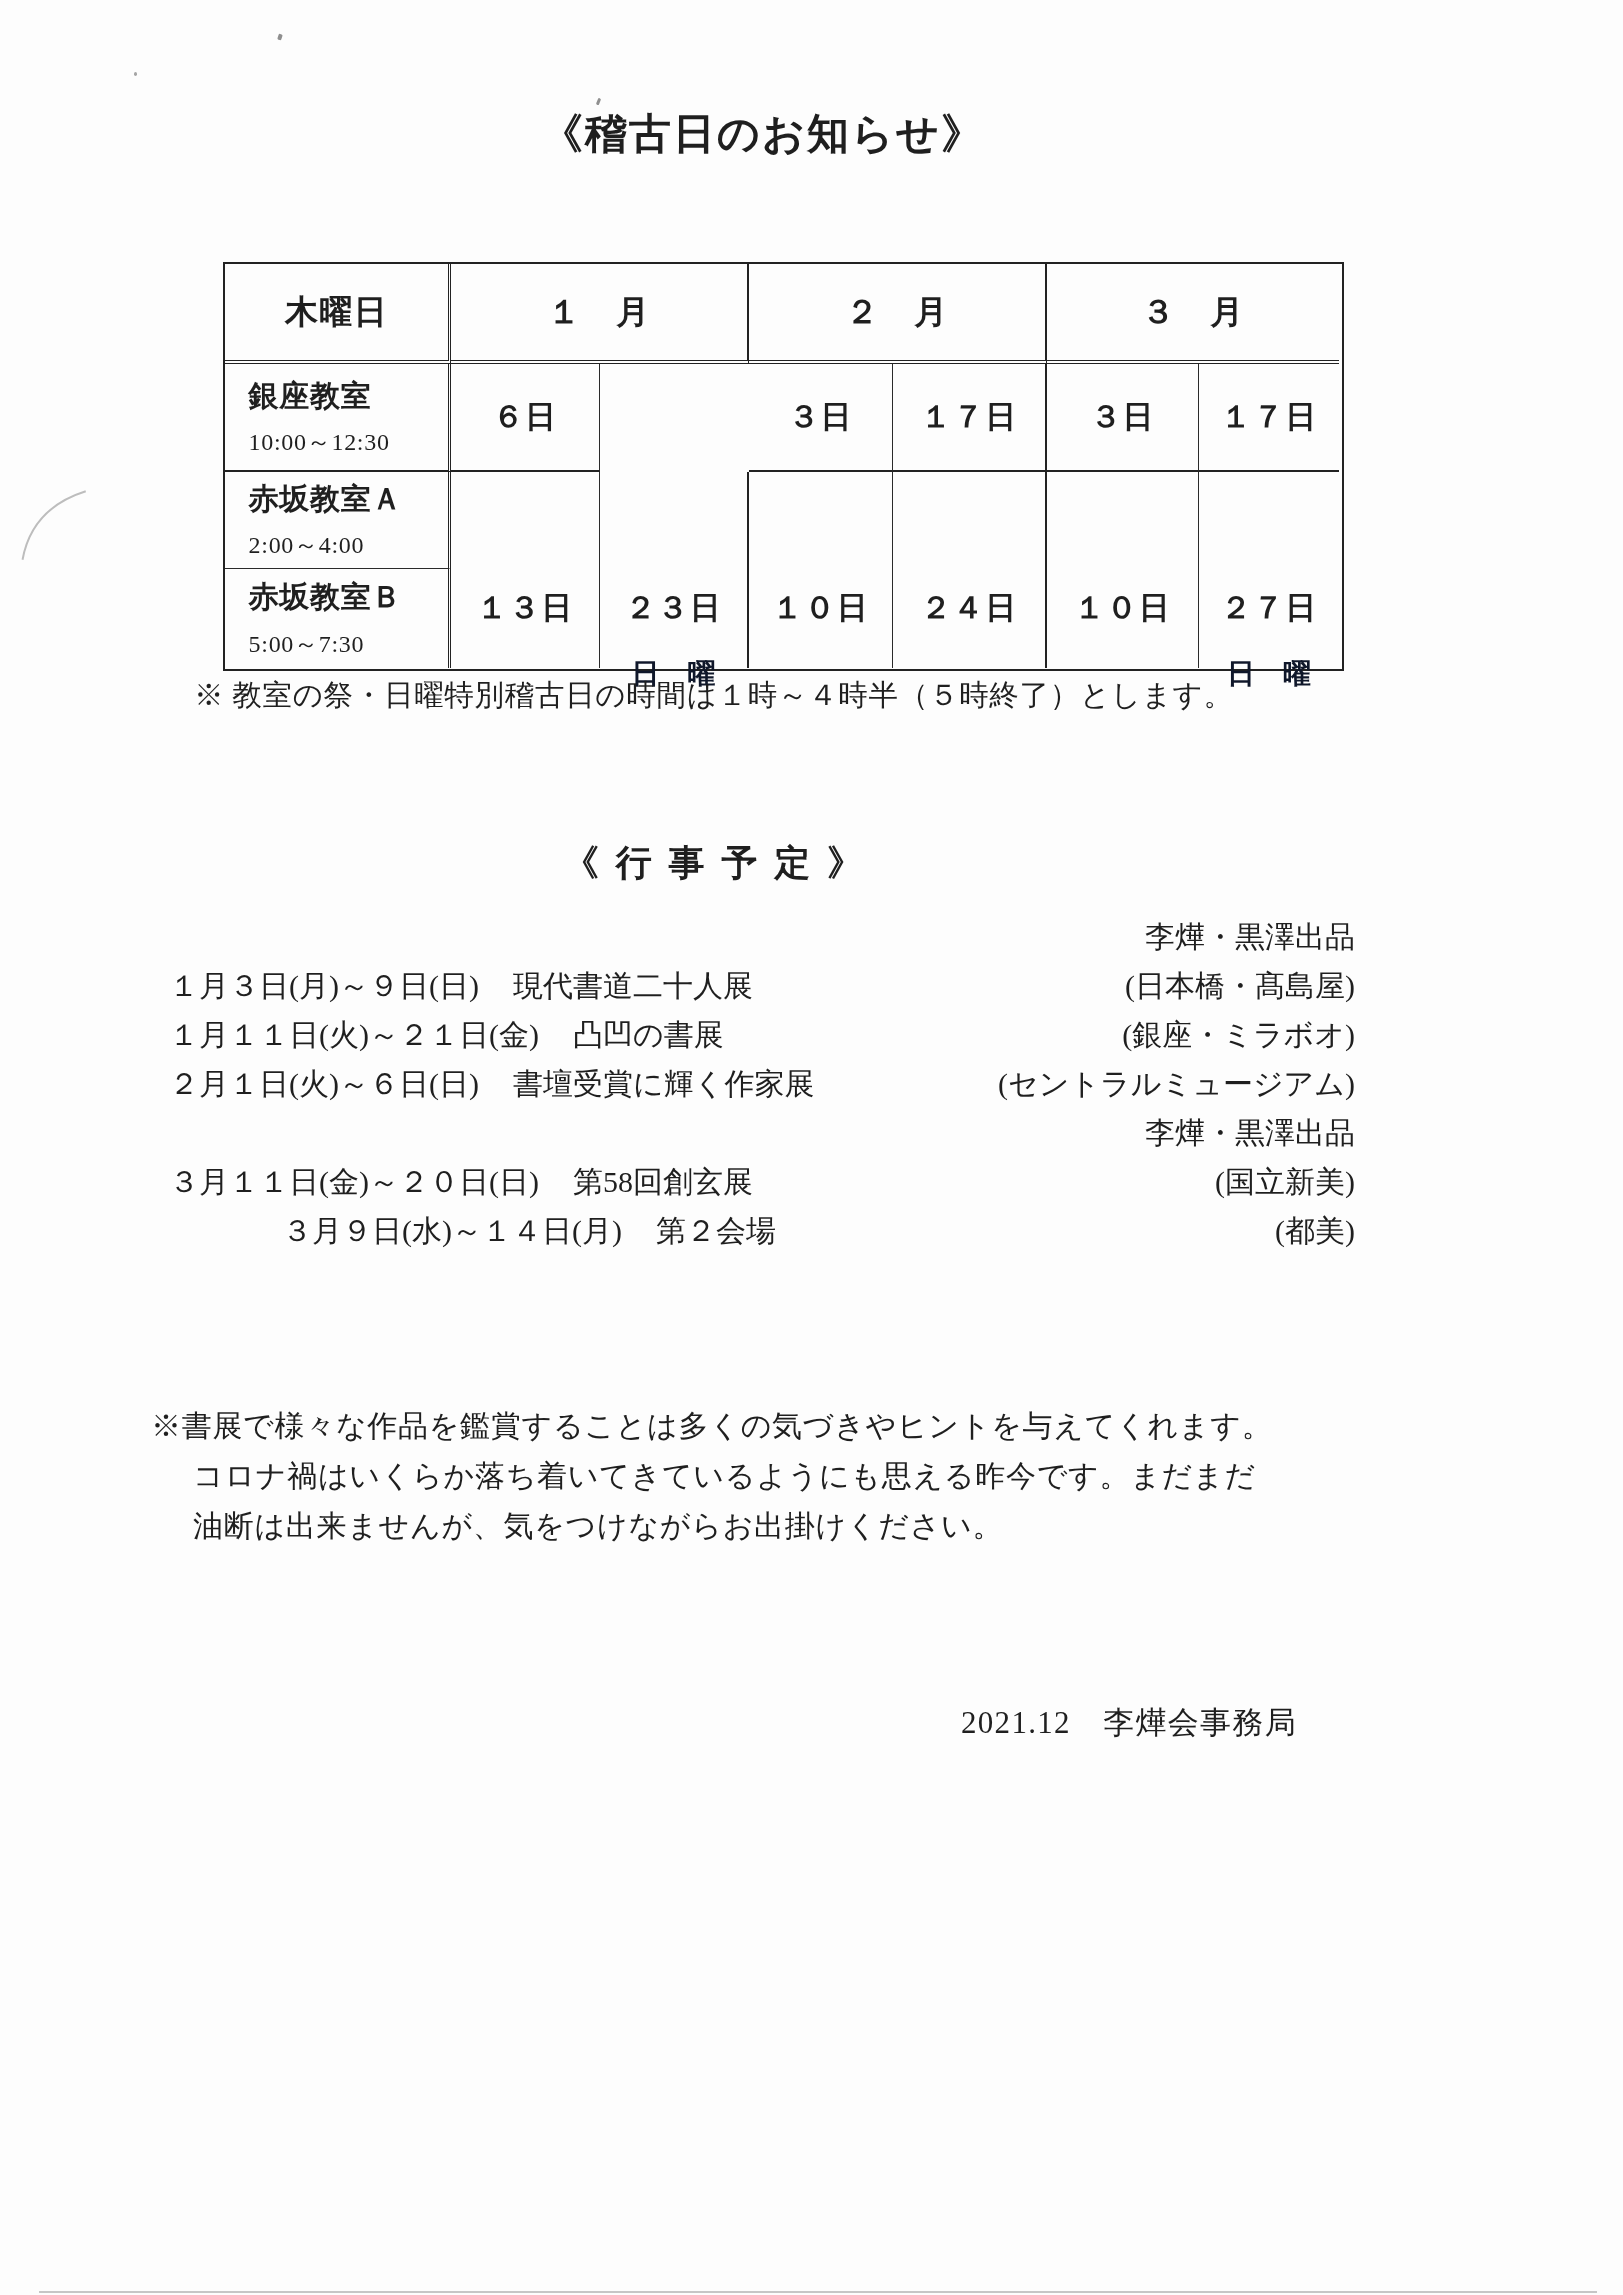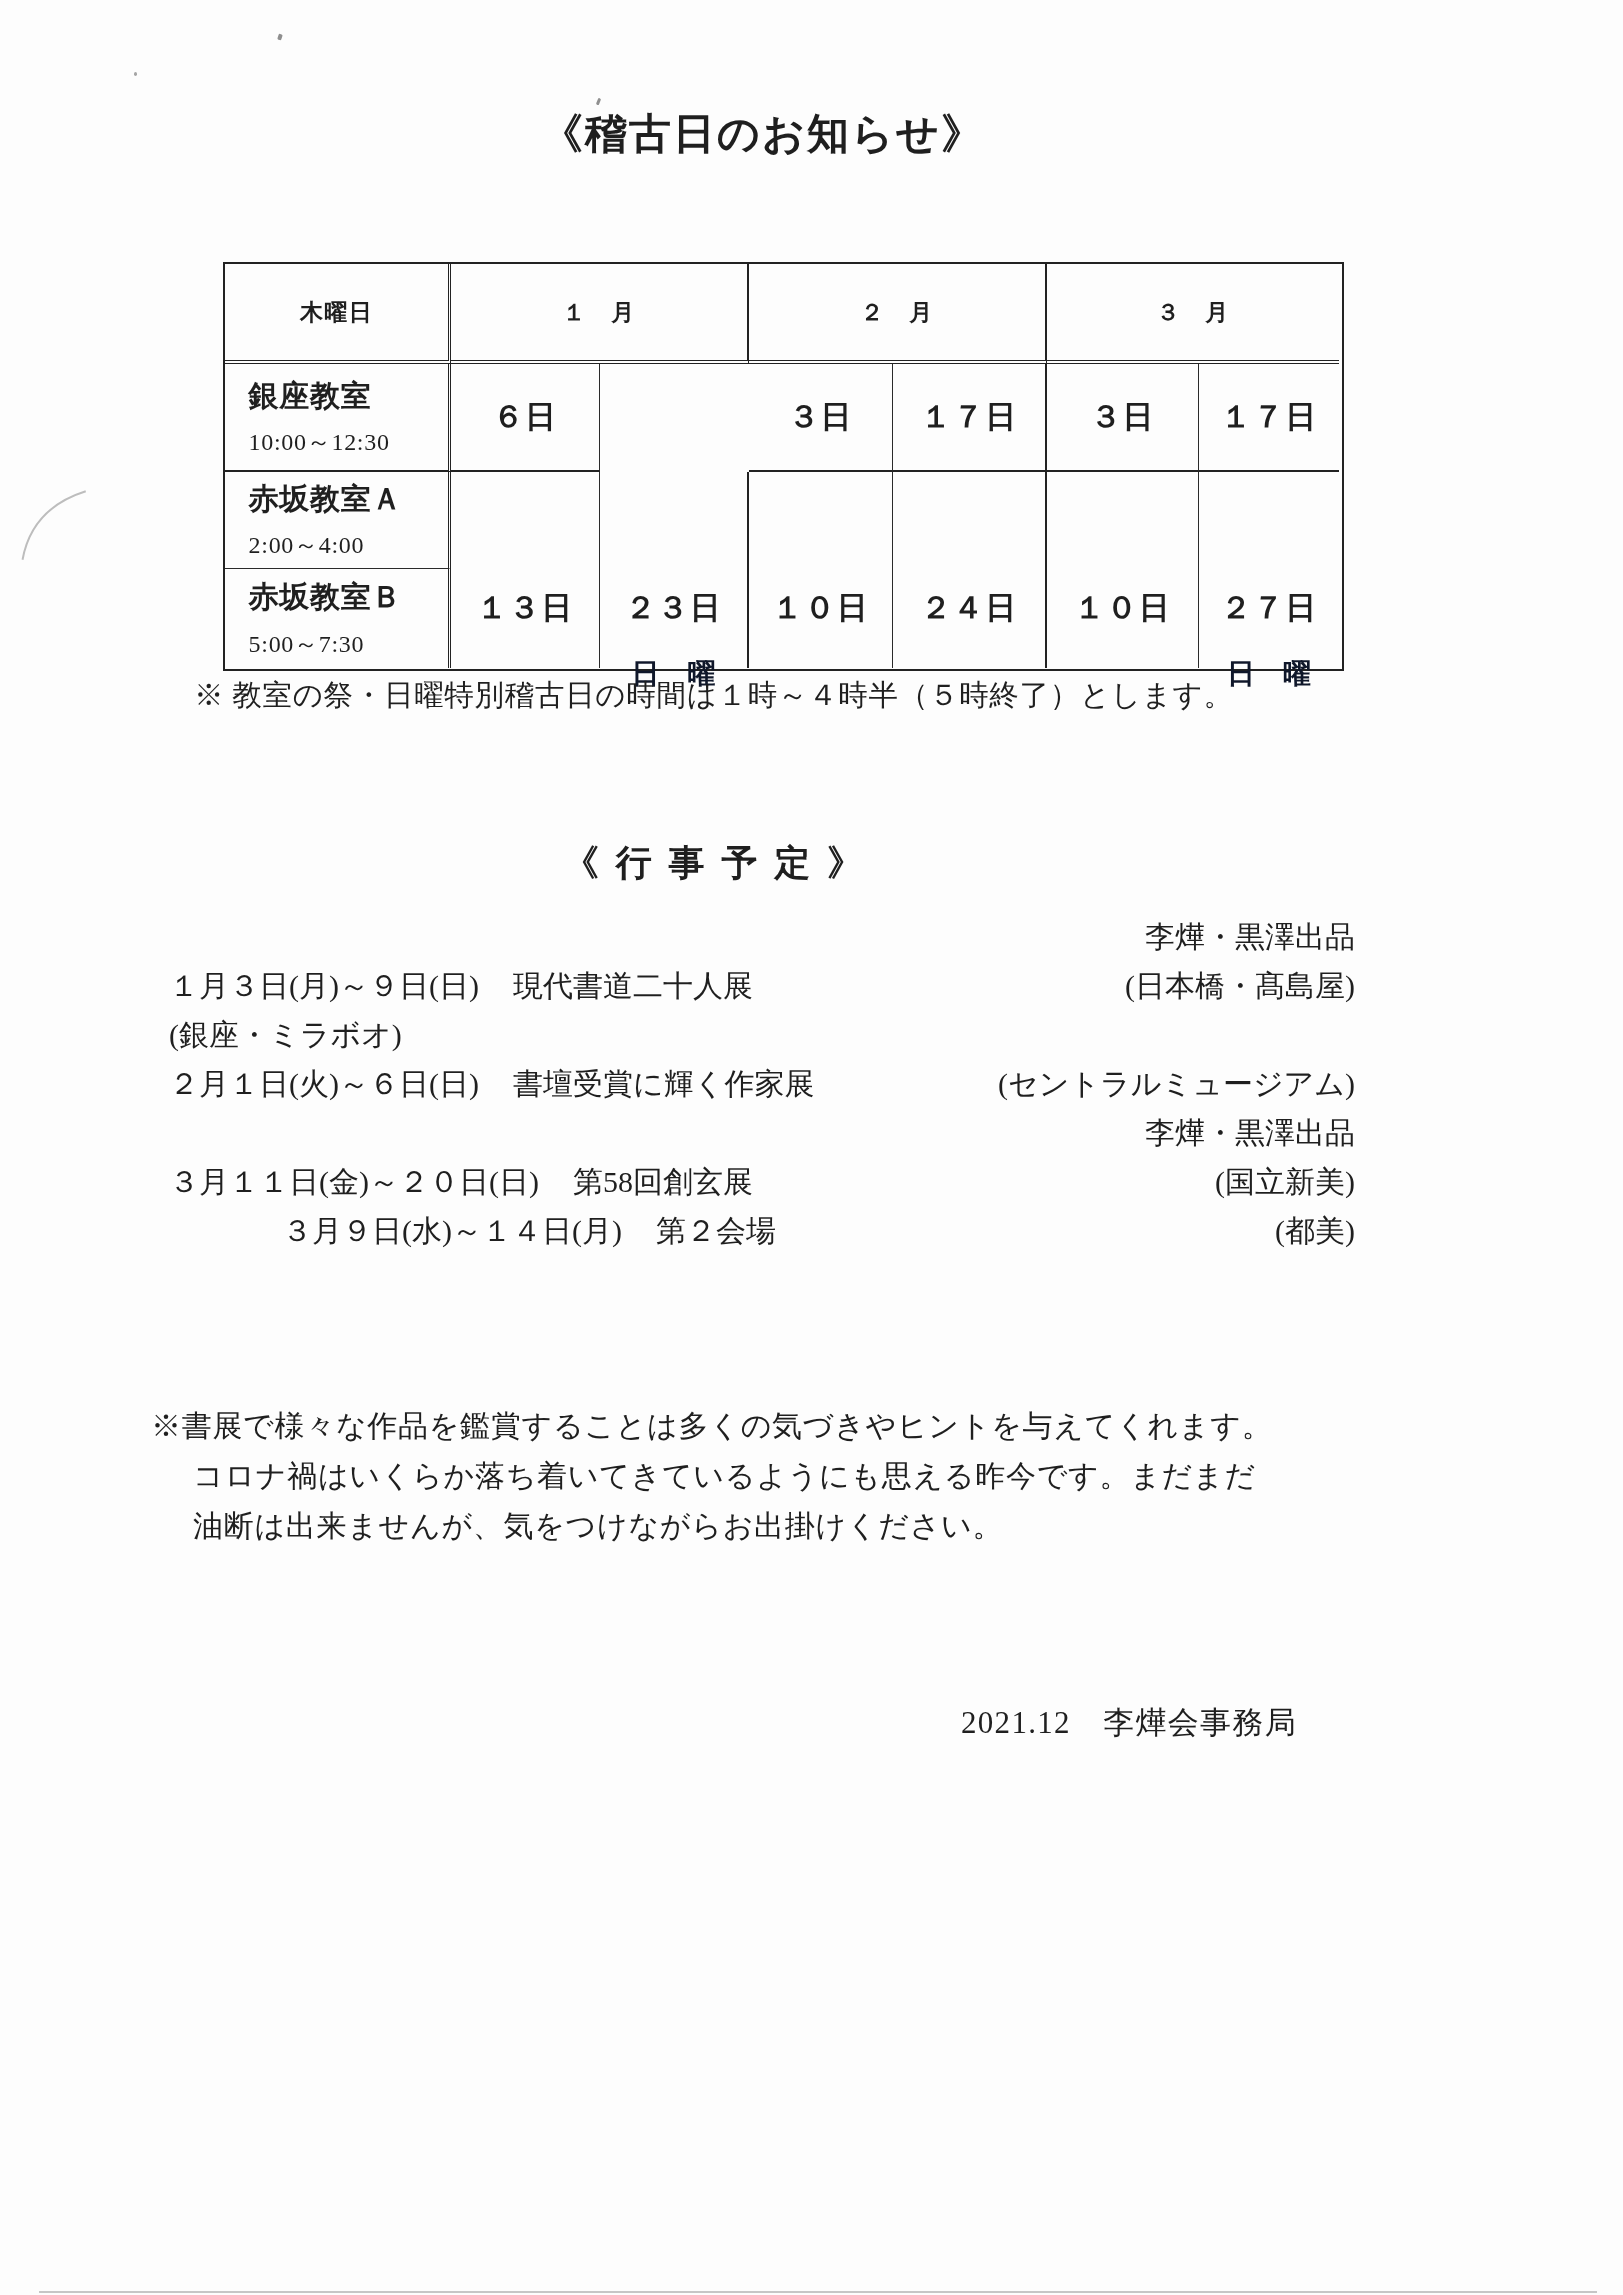--- a/index.html
+++ b/index.html
@@ -17,21 +17,21 @@
     grid-template-columns:226px 149px 149px 144px 154px 152px 140px;
     grid-template-rows:100px 108px 97px 99px;
   }
   .c{display:flex;align-items:center;justify-content:center;box-sizing:border-box;font-weight:bold;}
   .b-r2{border-right:1.3px solid #2a2a2a;}
   .b-r3{border-right:2px solid #222;}
   .b-rdbl{border-right:3.9px double #222;}
   .b-b2{border-bottom:1.3px solid #2a2a2a;}
   .b-b3{border-bottom:2px solid #222;}
   .b-bdbl{border-bottom:4.6px double #222;}
-  .hdr{font-size:23px;letter-spacing:1.3px;}
+  .hdr{font-size:33px;letter-spacing:1.3px;}
   .corner{grid-area:1/1/2/2;}
   .m1{grid-area:1/2/2/4;} .m2{grid-area:1/4/2/6;} .m3{grid-area:1/6/2/8;}
   .room-cell{flex-direction:column;align-items:flex-start;justify-content:center;padding-left:23.6px;gap:9.2px;}
   .room-name{font-size:30px;font-weight:bold;letter-spacing:0.7px;}
   .room-time{font-size:24px;font-weight:normal;letter-spacing:0.7px;}
   .gz{grid-area:2/1/3/2;} .akA{grid-area:3/1/4/2;} .akB{grid-area:4/1/5/2;}
   .date{font-size:31px;letter-spacing:1.3px;}
   .gd0{grid-area:2/2/3/3;} .gd1{grid-area:2/3/3/4;} .gd2{grid-area:2/4/3/5;}
   .gd3{grid-area:2/5/3/6;} .gd4{grid-area:2/6/3/7;} .gd5{grid-area:2/7/3/8;}
   .merged{flex-direction:column;justify-content:flex-start;padding-top:115px;}
@@ -132,20 +132,24 @@
       <span>李燁・黒澤出品</span>
     </div>
     <div class="ev-line">
       <span class="ev-left">
         <span>１月３日(月)～９日(日)</span>
         <span class="ev-name">現代書道二十人展</span>
       </span>
       <span>(日本橋・髙島屋)</span>
     </div>
     <div class="ev-line">
+      <span class="ev-left">
+        <span>１月１１日(火)～２１日(金)</span>
+        <span class="ev-name">凸凹の書展</span>
+      </span>
       <span>(銀座・ミラボオ)</span>
     </div>
     <div class="ev-line">
       <span class="ev-left">
         <span>２月１日(火)～６日(日)</span>
         <span class="ev-name">書壇受賞に輝く作家展</span>
       </span>
       <span>(セントラルミュージアム)</span>
     </div>
     <div class="ev-line note-line">

